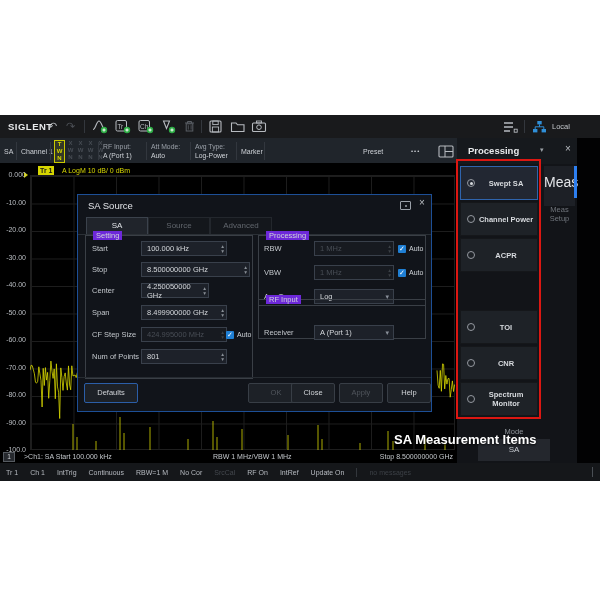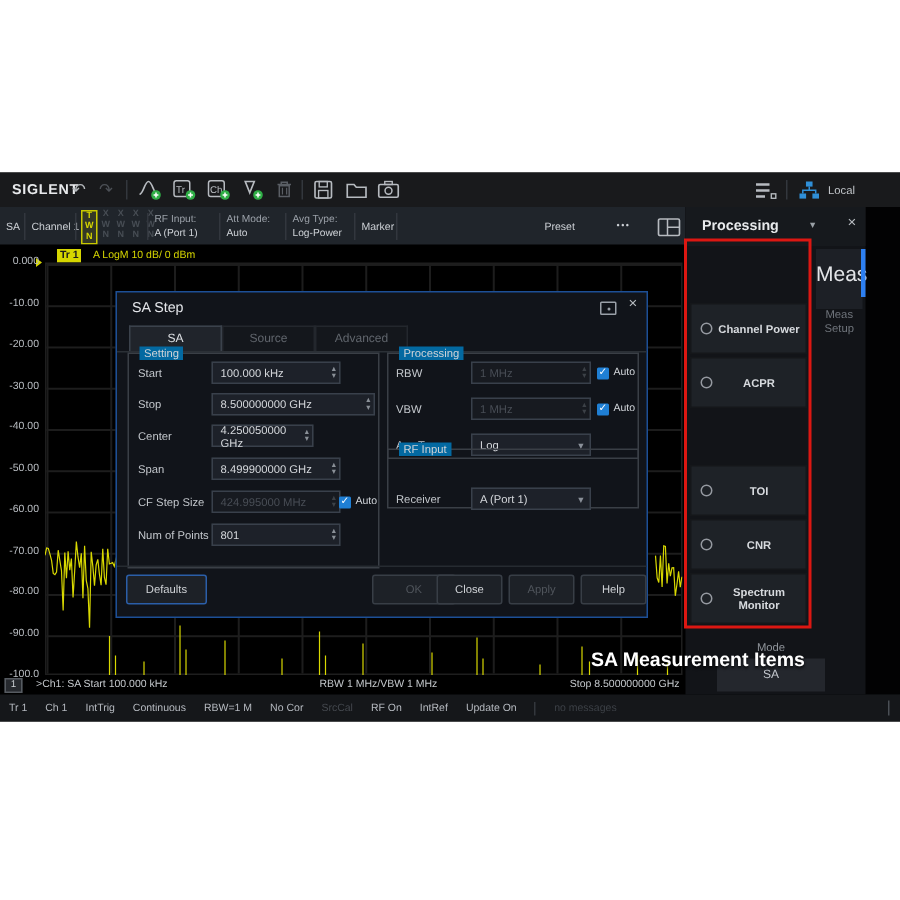--- a/index.html
+++ b/index.html
@@ -49,21 +49,21 @@
   
   .dlg { position:absolute; left:77px; top:79px; width:355px; height:218px; background:#11141a; border:1px solid #1d4f96; z-index:5; }
   .dtitle { position:absolute; left:10px; top:5px; font-size:9.5px; color:#e2e4e8; }
   .dpin { position:absolute; left:322px; top:6px; width:11px; height:9px; border:1px solid #9aa0a8; border-radius:1px; }
   .dpin::after { content:""; position:absolute; left:3.5px; top:2.5px; width:2px; height:2px; background:#9aa0a8; border-radius:50%; }
   .dclose { position:absolute; left:341px; top:2px; font-size:10px; color:#b9bdc2; }
   .dtab { position:absolute; top:22px; height:17px; width:62px; text-align:center; line-height:16px; font-size:8px; color:#61666d; background:#14171c; border:1px solid #23272d; border-bottom:none; }
   .dtab.act { background:#20242b; border:1px solid #3b424c; border-bottom:none; color:#dfe2e6; }
   .dtabline { position:absolute; left:0; top:39px; width:353px; height:1px; background:#2b3036; }
   .grp { position:absolute; border:1px solid #3a3f46; }
-  .grp .legend { position:absolute; top:-5px; left:7px; background:#0369a1; padding:0 3px; font-size:7.5px; color:#cfd3d8; }
+  .grp .legend { position:absolute; top:-5px; left:7px; background:#6d28d9; padding:0 3px; font-size:7.5px; color:#cfd3d8; }
   .dlbl { position:absolute; font-size:7.5px; color:#c3c7cc; line-height:15px; }
   .dinput { position:absolute; height:15px; background:#1d2129; border:1px solid #39404b; display:flex; align-items:center; font-size:7.5px; color:#d4d7db; padding-left:5px; }
   .dinput.dis { background:#171a20; color:#484d55; }
   .spin { margin-left:auto; display:flex; flex-direction:column; justify-content:center; padding-right:2px; font-size:5.5px; line-height:4.5px; color:#8a9097; }
   .dis .spin { color:#3c4147; }
   .ddown { margin-left:auto; padding-right:4px; font-size:7px; color:#8a9099; }
   .chkwrap { position:absolute; display:flex; align-items:center; gap:3px; height:15px; }
   .chk { width:8px; height:8px; background:#1f7fd4; border-radius:1px; color:#fff; font-size:7px; line-height:8px; text-align:center; }
   .chklbl { font-size:7px; color:#cfd3d8; }
   .dhr { position:absolute; left:0; top:182px; width:353px; height:1px; background:#262b31; }
@@ -313,21 +313,21 @@
         </svg>
       <div class="gfoot">
         <div class="mk1">1</div>
         <span class="gfl">&gt;Ch1: SA Start 100.000 kHz</span>
         <span class="gfc">RBW 1 MHz/VBW 1 MHz</span>
         <span class="gfr">Stop 8.500000000 GHz</span>
       </div>
     </div>
 
     <div class="dlg">
-      <span class="dtitle">SA Step</span>
+      <span class="dtitle">SA Source</span>
       <span class="dpin"></span>
       <span class="dclose">×</span>
 
       <div class="dtab act" style="left:8px">SA</div>
       <div class="dtab" style="left:70px">Source</div>
       <div class="dtab" style="left:132px">Advanced</div>
       <div class="dtabline"></div>
 
       <div class="grp" style="left:7px;top:40px;width:168px;height:144px">
         <span class="legend">Setting</span>
@@ -436,20 +436,24 @@
     </div>
 
     <div class="panel">
       <div class="blackedge"></div>
       <div class="phead">
         <span class="ptitle">Processing</span>
         <span class="pchev">▾</span>
         <span class="pclose">×</span>
       </div>
 
+      <div class="mitem sel" style="top:28px">
+        <span class="radio sel"></span>
+        <span class="mlabel">Swept SA</span>
+      </div>
       <div class="mitem" style="top:64px">
         <span class="radio"></span>
         <span class="mlabel">Channel Power</span>
       </div>
       <div class="mitem" style="top:100px">
         <span class="radio"></span>
         <span class="mlabel">ACPR</span>
       </div>
       <div class="mitem" style="top:172px">
         <span class="radio"></span>

